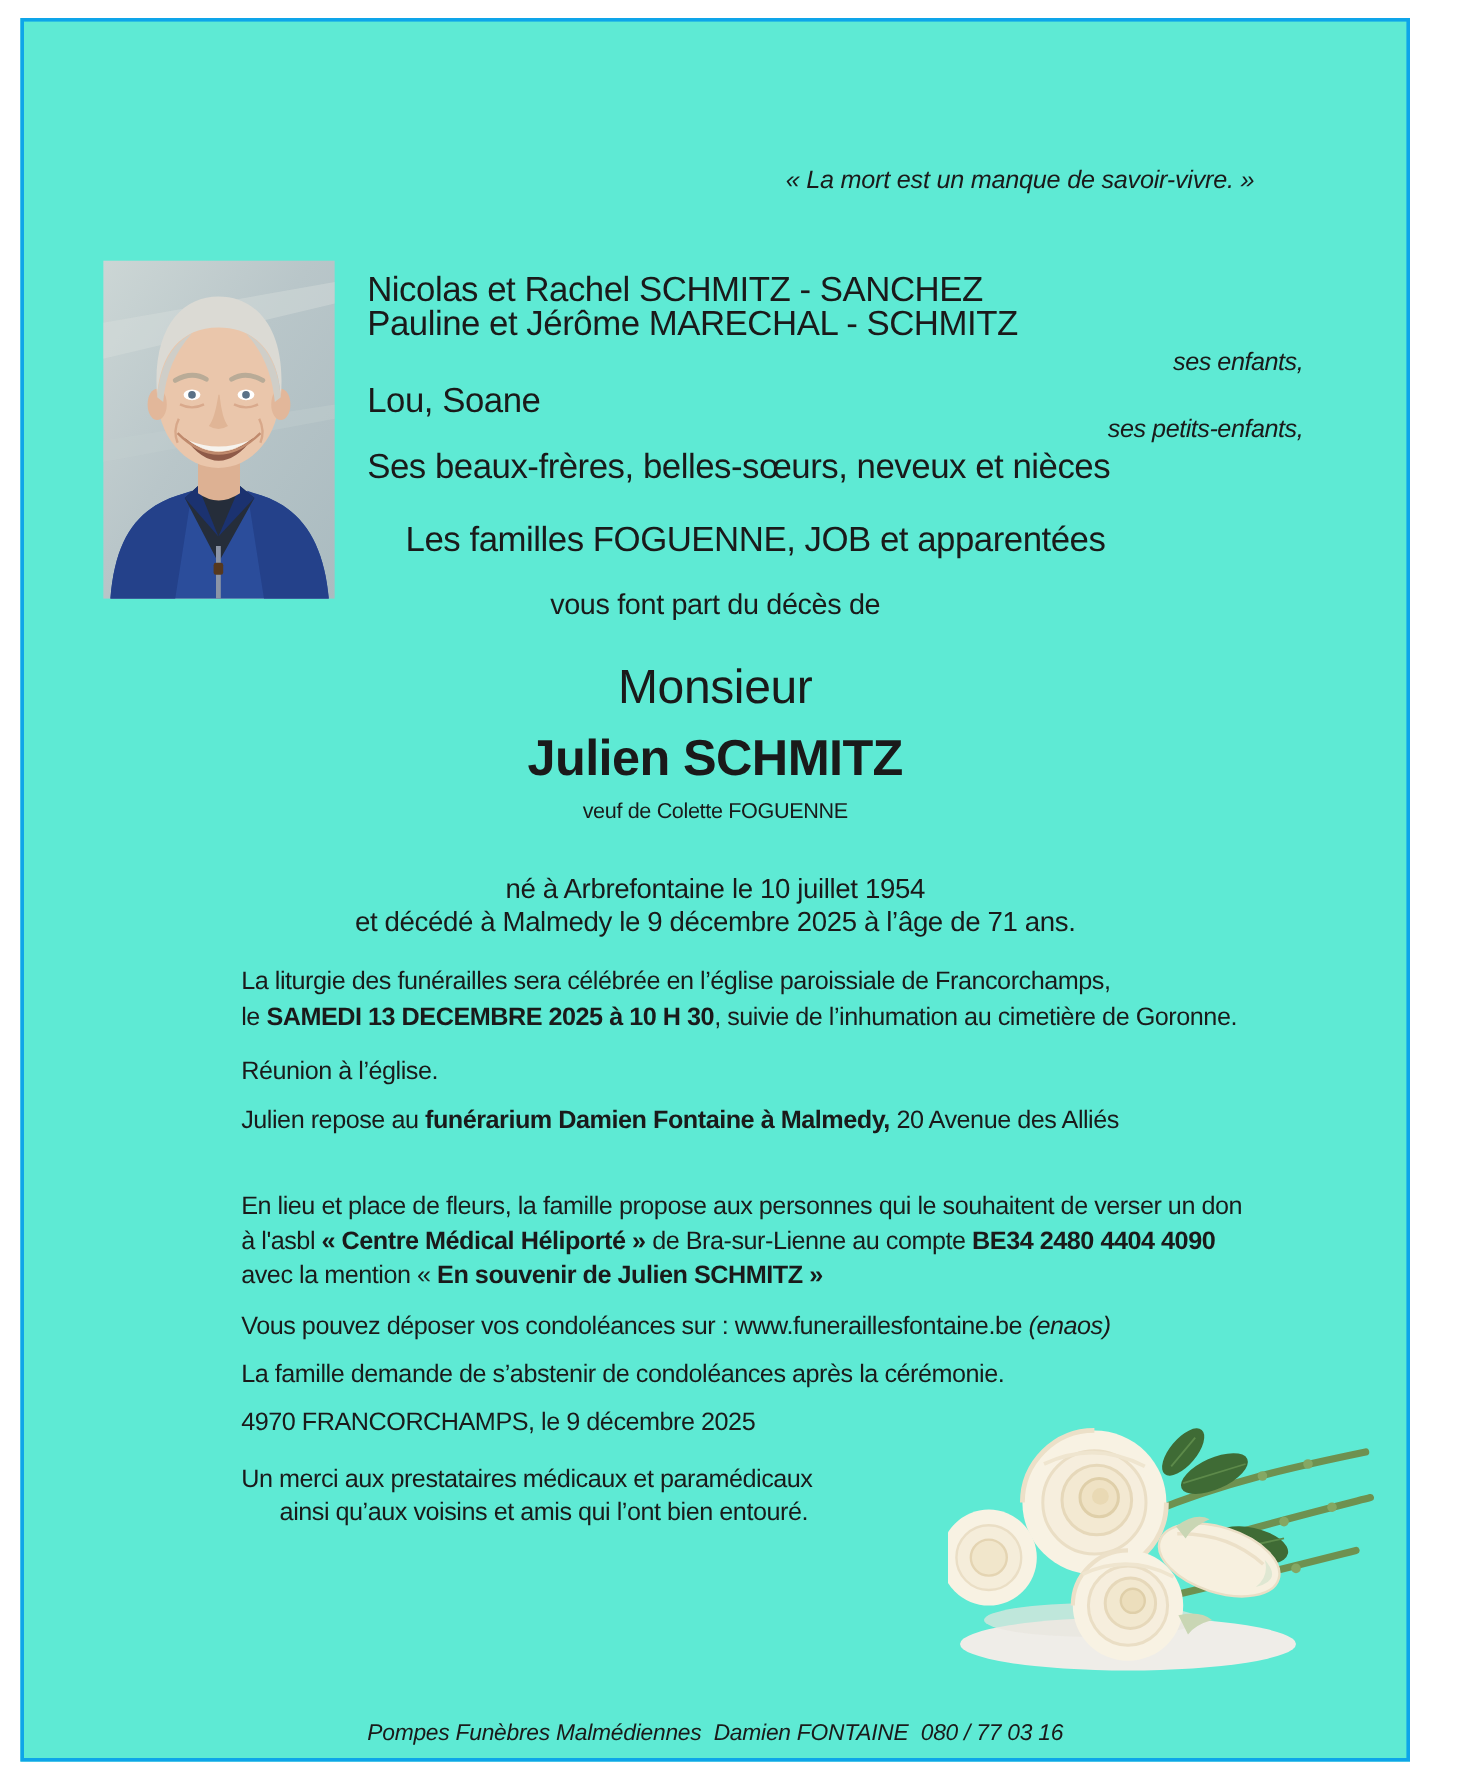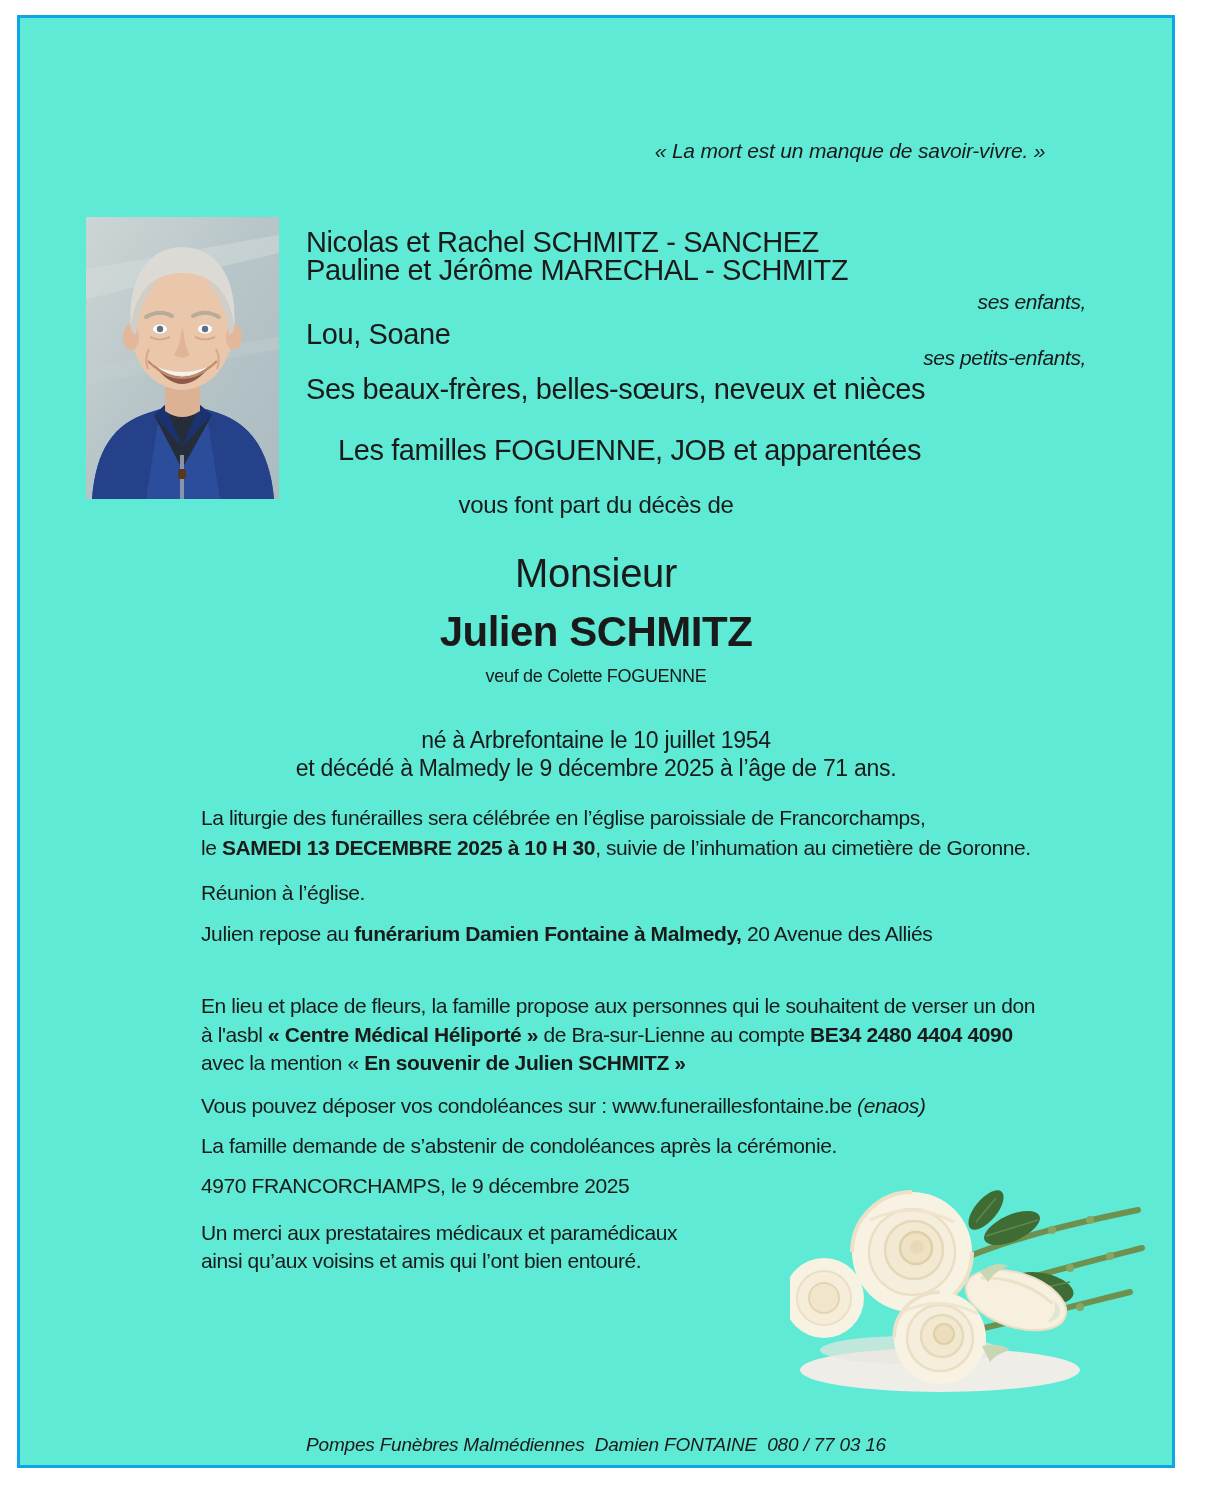--- a/index.html
+++ b/index.html
@@ -126,21 +126,21 @@
   <div class="abs body-line" style="top:904px;"><span>Julien repose au </span><span class="b">funérarium Damien Fontaine à Malmedy,</span><span> 20 Avenue des Alliés</span></div>
 
   <div class="abs body-line" style="top:976px;">En lieu et place de fleurs, la famille propose aux personnes qui le souhaitent de verser un don</div>
   <div class="abs body-line" style="top:1005px;"><span>à l'asbl </span><span class="b">« Centre Médical Héliporté »</span><span> de Bra-sur-Lienne au compte </span><span class="b">BE34 2480 4404 4090</span></div>
   <div class="abs body-line" style="top:1033px;"><span>avec la mention « </span><span class="b">En souvenir de Julien SCHMITZ »</span></div>
 
   <div class="abs body-line" style="top:1076px;"><span>Vous pouvez déposer vos condoléances sur : www.funeraillesfontaine.be </span><span class="i">(enaos)</span></div>
   <div class="abs body-line" style="top:1116px;">La famille demande de s’abstenir de condoléances après la cérémonie.</div>
   <div class="abs body-line" style="top:1156px;">4970 FRANCORCHAMPS, le 9 décembre 2025</div>
   <div class="abs body-line" style="top:1203px;">Un merci aux prestataires médicaux et paramédicaux</div>
-  <div class="abs body-line" style="top:1231px;">ainsi qu’aux voisins et amis qui l’ont bien entouré.</div>
+  <div class="abs body-line" style="top:1231px;margin-left:32px;">ainsi qu’aux voisins et amis qui l’ont bien entouré.</div>
 
   <svg class="abs roses" viewBox="0 0 362 218" aria-hidden="true">
     <ellipse cx="150" cy="190" rx="140" ry="22" fill="#efede8"></ellipse>
     <ellipse cx="120" cy="170" rx="90" ry="14" fill="#e8e5de" opacity="0.7"></ellipse>
 
     <g stroke="#6e9150" stroke-width="6" fill="none" stroke-linecap="round">
       <path d="M170,80 C230,55 290,42 348,30"></path>
       <path d="M180,115 C245,95 305,80 352,68"></path>
       <path d="M185,150 C250,135 300,122 340,112"></path>
     </g>

